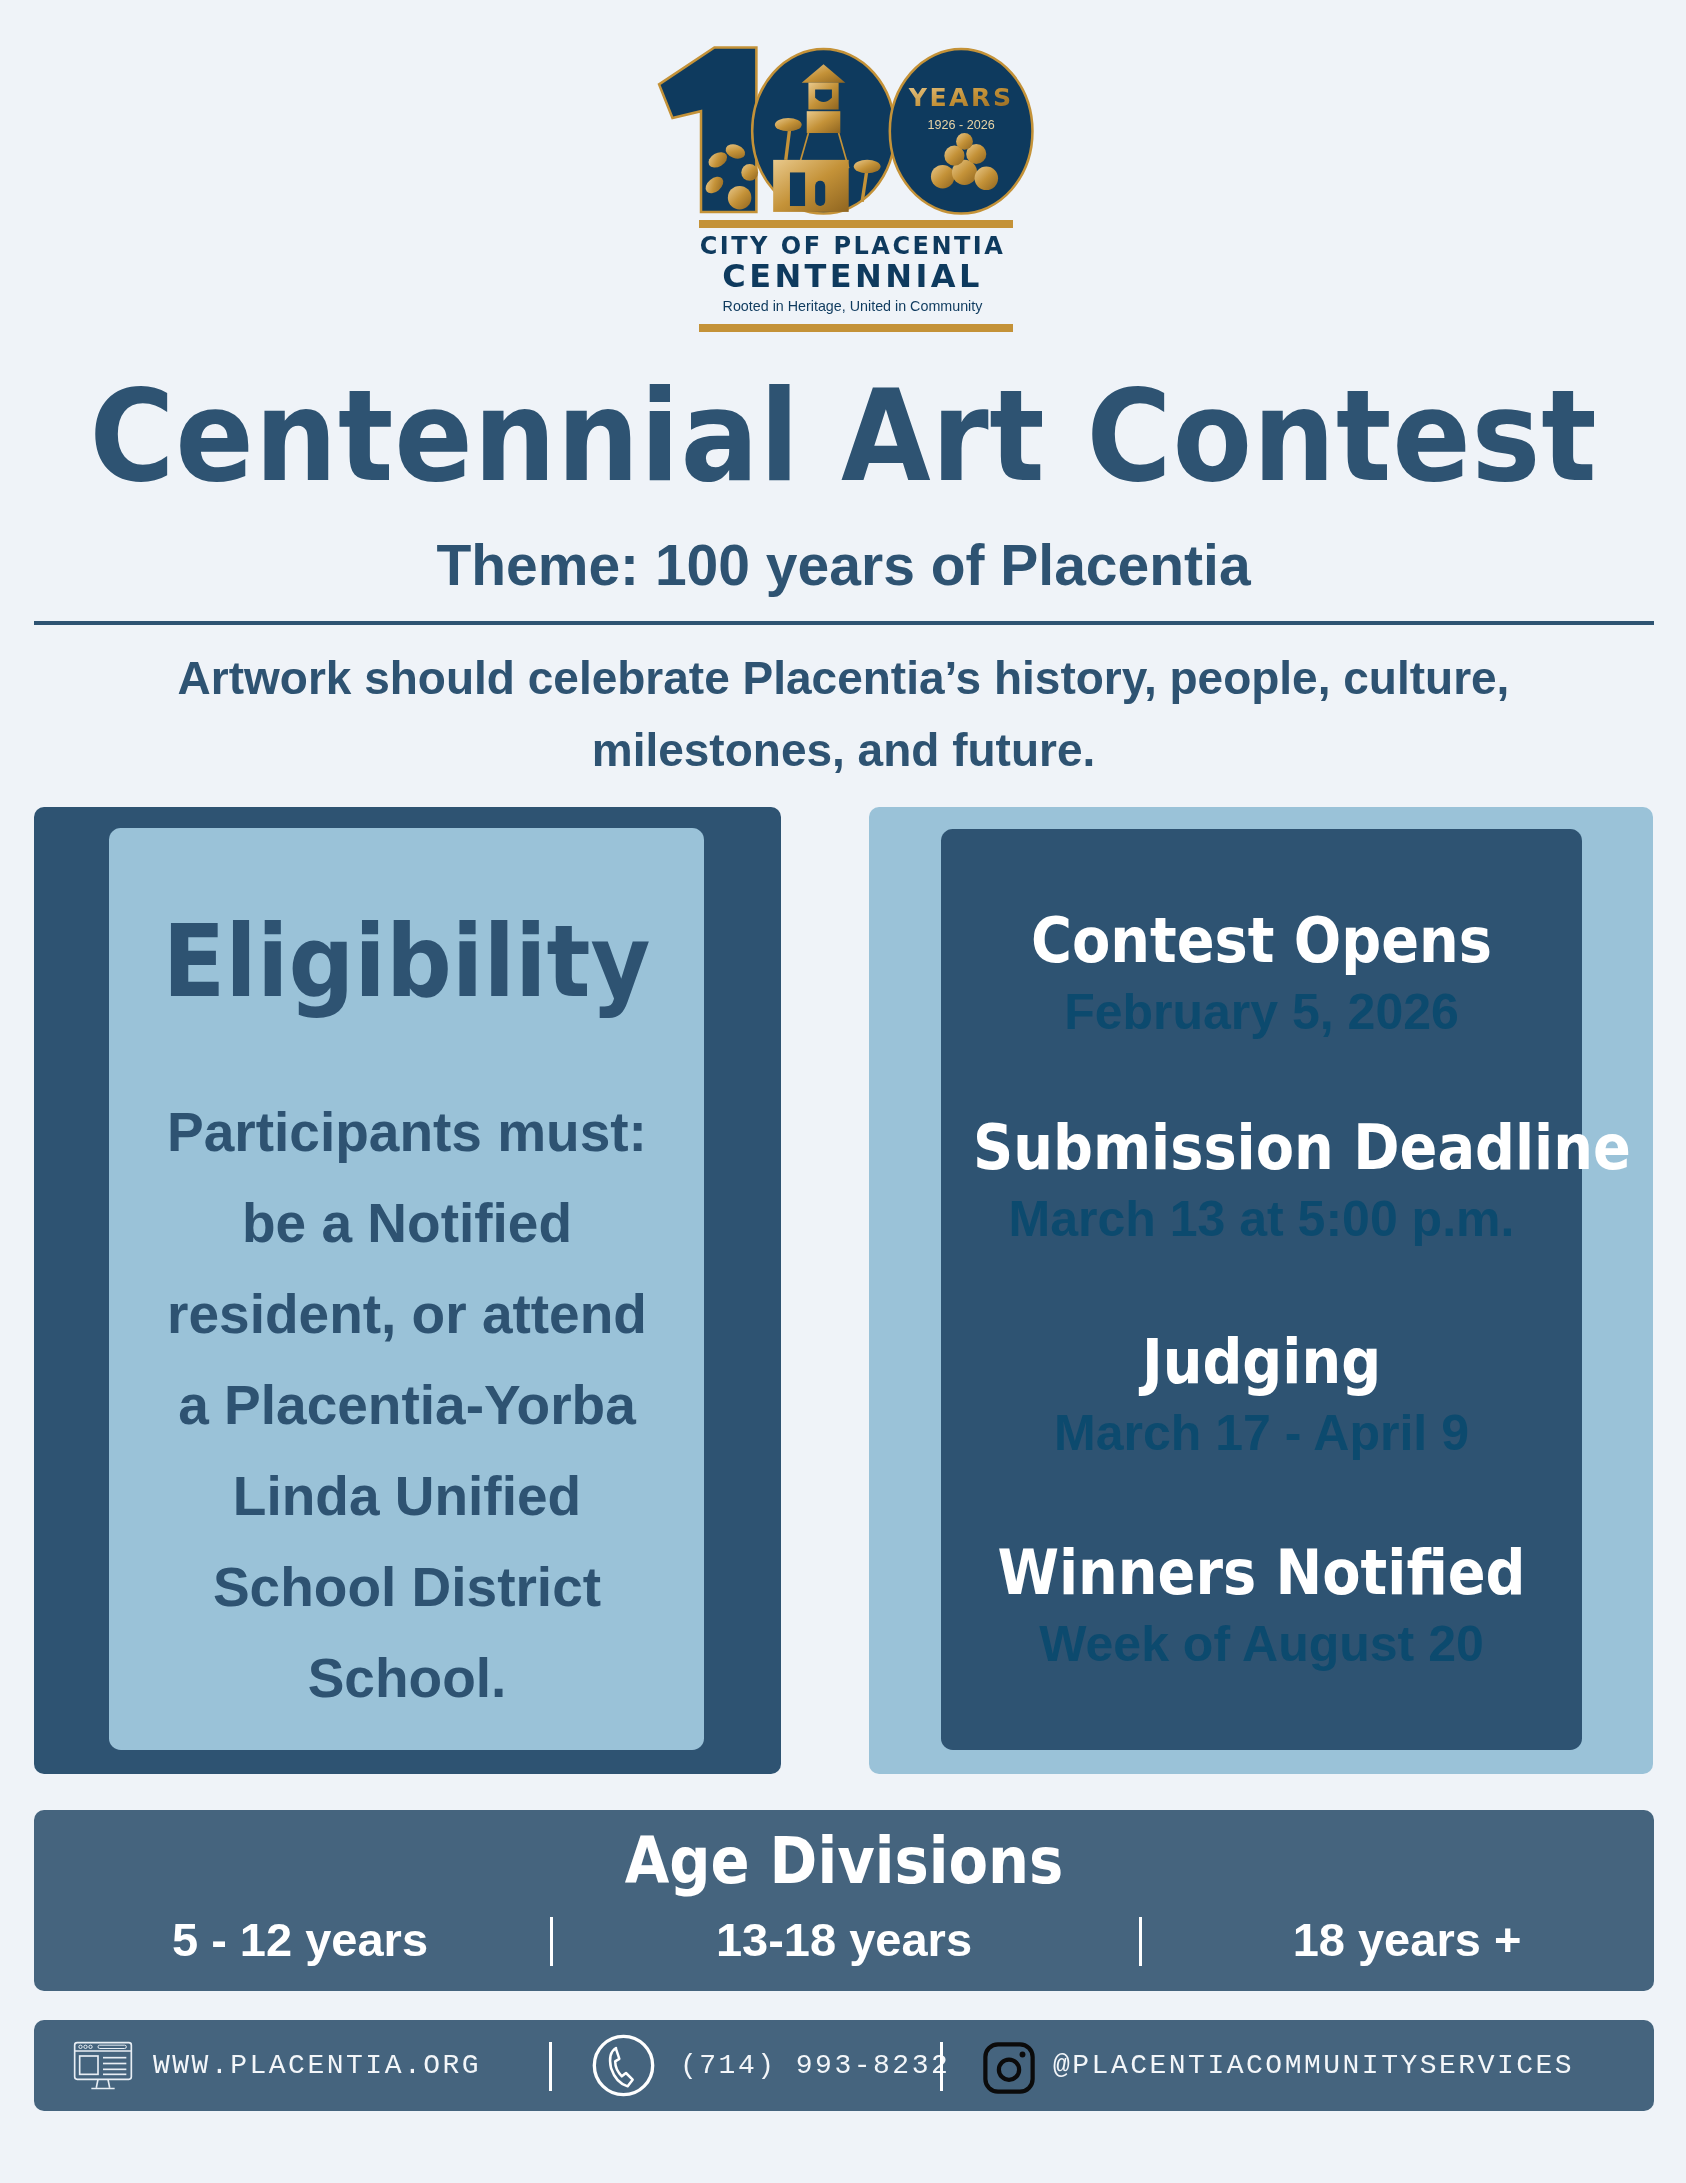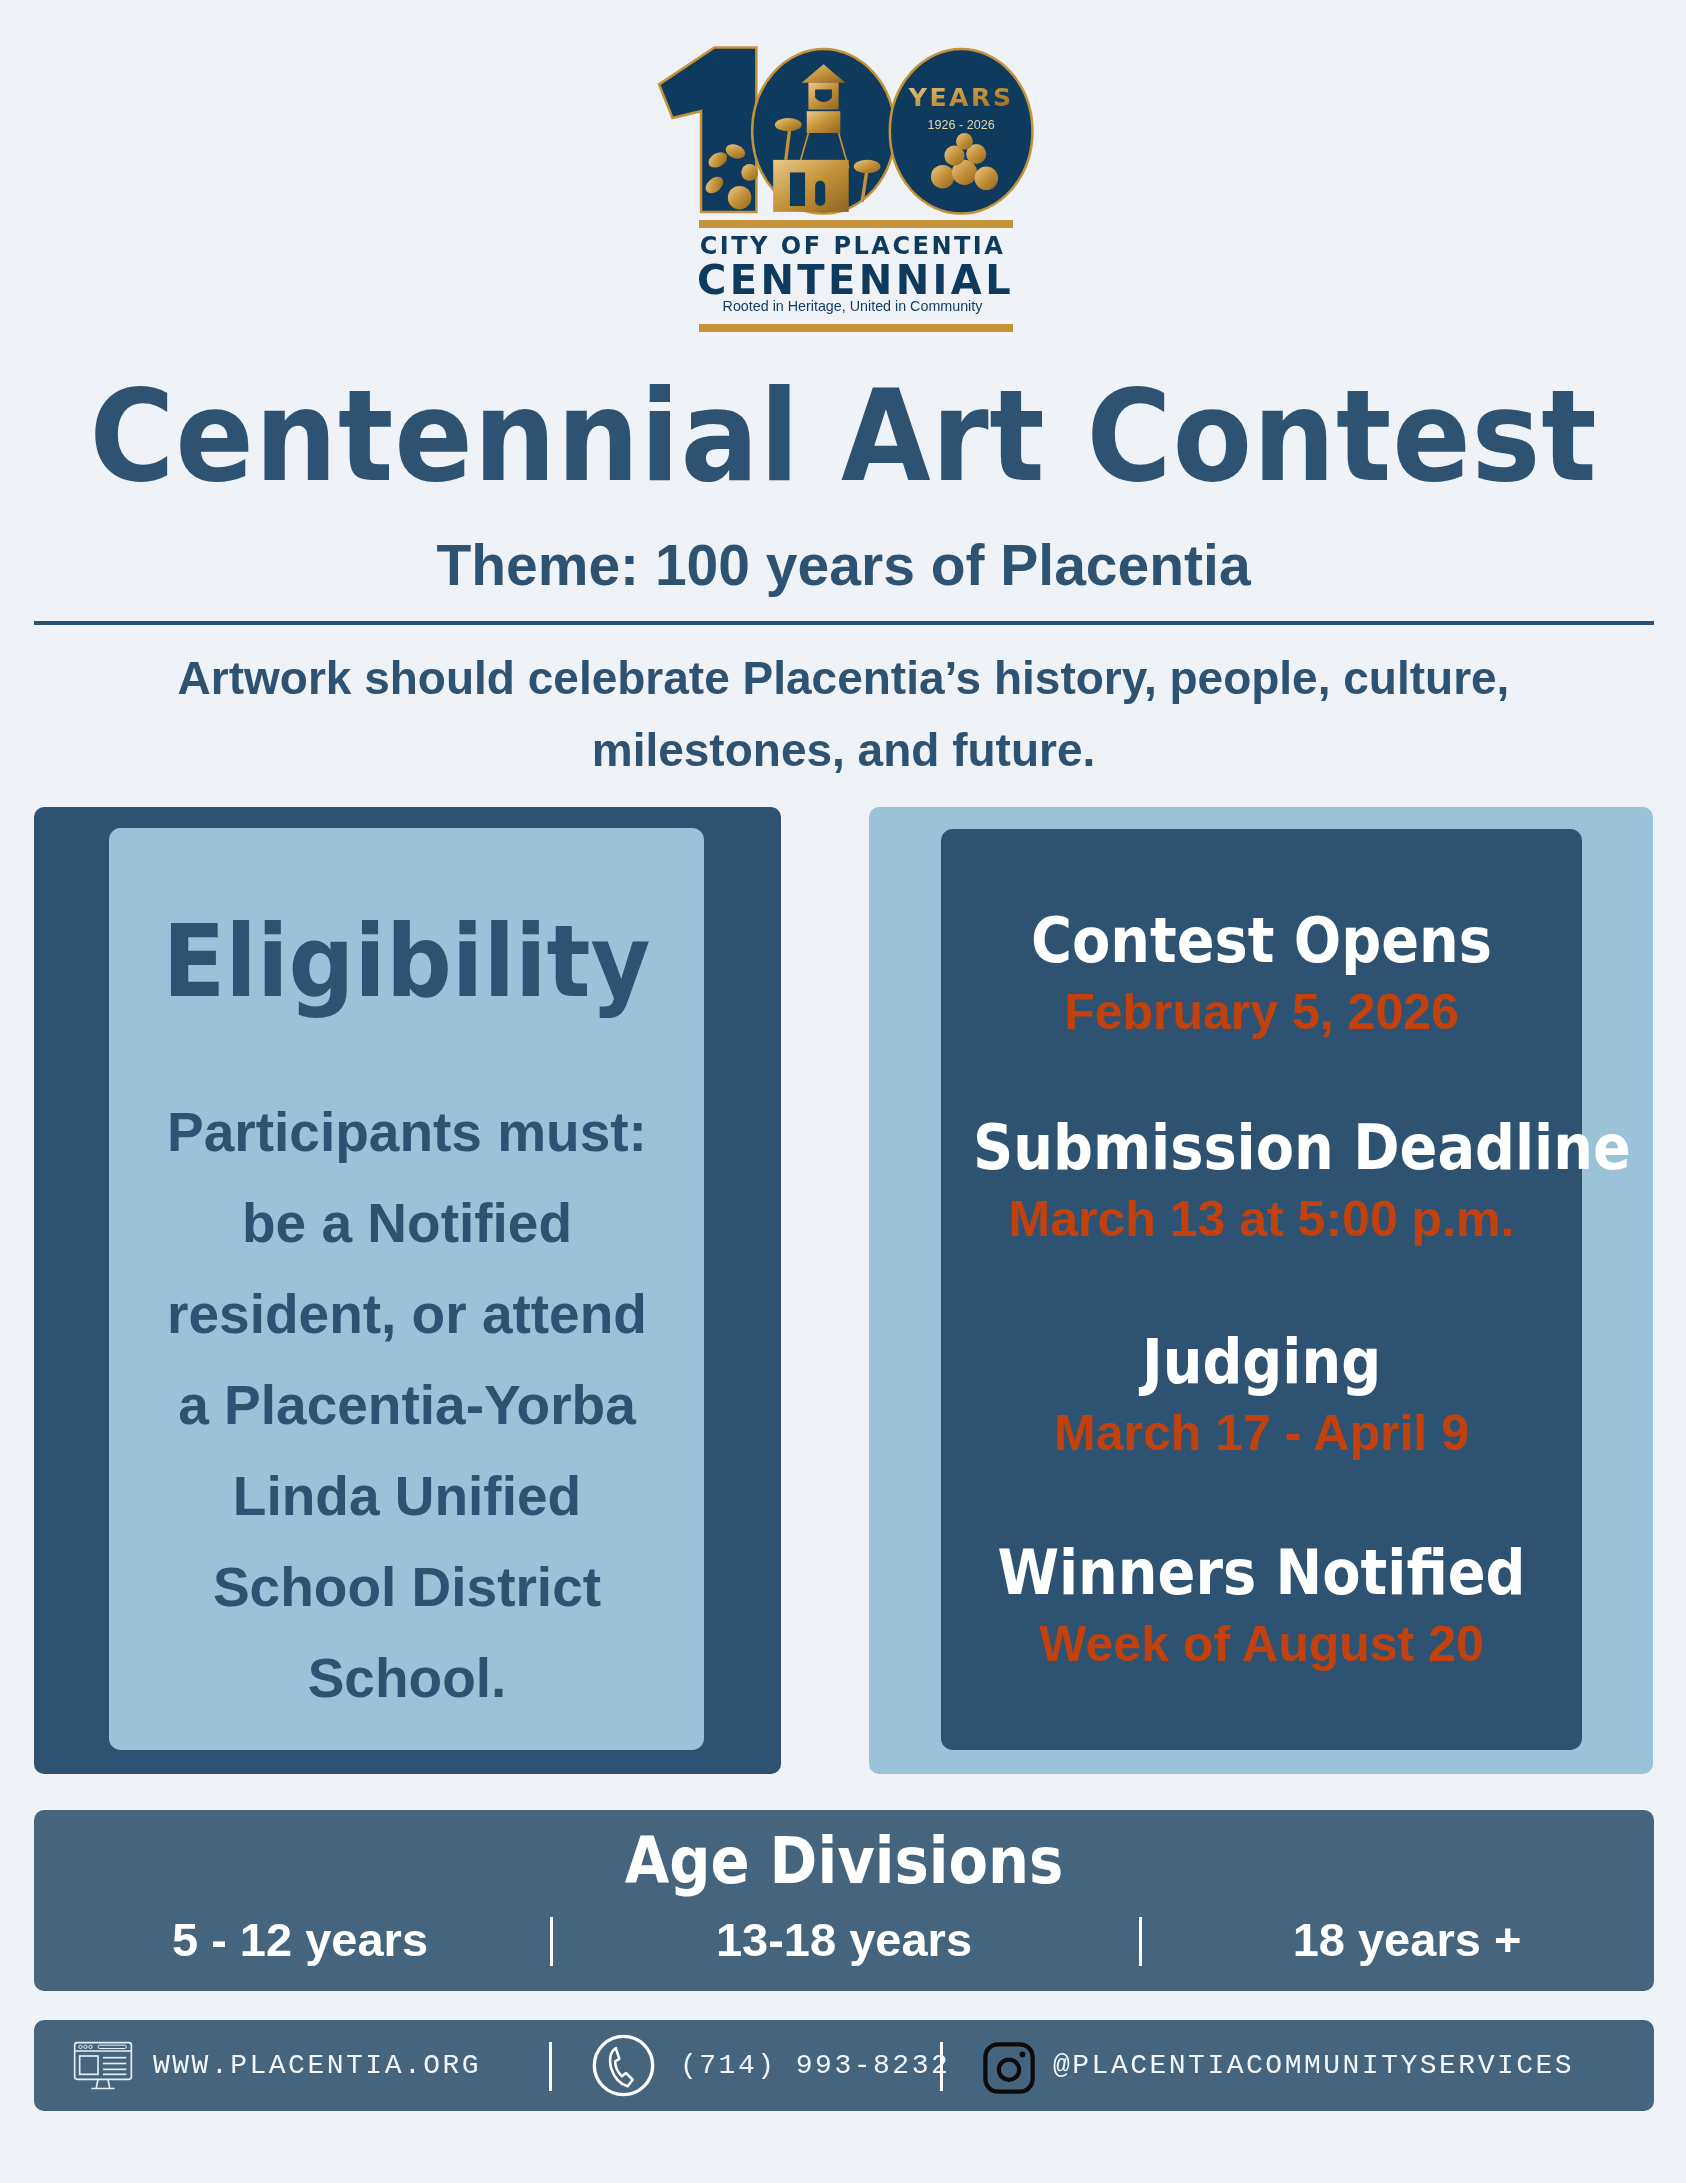--- a/index.html
+++ b/index.html
@@ -8,21 +8,21 @@
     background: #EFF3F8;
     font-family: "Liberation Sans", sans-serif;
     color: #2E5372;
   }
   .abs { position: absolute; }
 
   
   #logo { left: 647px; top: 34px; width: 395px; height: 302px; }
   .logo-line { position: absolute; left: 50px; width: 311px; text-align: center; color: #0E3A5E; white-space: nowrap; }
   .logo-city { top: 198px; font-family: "DejaVu Sans", sans-serif; font-weight: bold; font-size: 24px; letter-spacing: 2.5px; }
-  .logo-cent { top: 223px; font-family: "DejaVu Sans", sans-serif; font-weight: bold; font-size: 40px; letter-spacing: 3.4px; }
+  .logo-cent { top: 223px; font-family: "DejaVu Sans", sans-serif; font-weight: bold; font-size: 32px; letter-spacing: 3.4px; }
   .logo-tag { top: 264px; font-size: 14.3px; }
   .gold-bar { position: absolute; left: 52px; width: 314px; height: 7.6px; background: #C49238; }
 
   
   #title {
     left: 0; top: 361px; width: 1687px; text-align: center;
     font-family: "DejaVu Sans", sans-serif; font-weight: bold;
     font-size: 126px; letter-spacing: 0.8px; line-height: 151px;
     transform: scaleX(0.92); transform-origin: center;
   }
@@ -58,21 +58,21 @@
   #sched-outer { left: 869px; top: 807px; width: 784px; height: 967px; background: #9AC2D8; border-radius: 10px; }
   #sched-inner { left: 941px; top: 829px; width: 641px; height: 921px; background: #2E5372; border-radius: 11.8px; }
   .sched-item { position: absolute; left: 941px; width: 641px; text-align: center; color: #FFFFFF; }
   .sched-label {
     display: block; font-family: "DejaVu Sans", sans-serif; font-weight: bold;
     font-size: 62px; line-height: 76px; white-space: nowrap;
     transform: scaleX(0.9);
   }
   .sched-value {
     display: block; font-family: "Liberation Sans", sans-serif; font-weight: bold;
-    font-size: 50px; line-height: 67px; color: #c2410c; white-space: nowrap;
+    font-size: 50px; line-height: 67px; color: #0c4a6e; white-space: nowrap;
   }
 
   
   #age-box { left: 34px; top: 1810px; width: 1620px; height: 181px; background: #45647E; border-radius: 10px; }
   #age-title {
     left: 34px; top: 1819px; width: 1620px; text-align: center; color: #FFFFFF;
     font-family: "DejaVu Sans", sans-serif; font-weight: bold; font-size: 64px; line-height: 84px;
     transform: scaleX(0.9);
   }
   .age-item {

